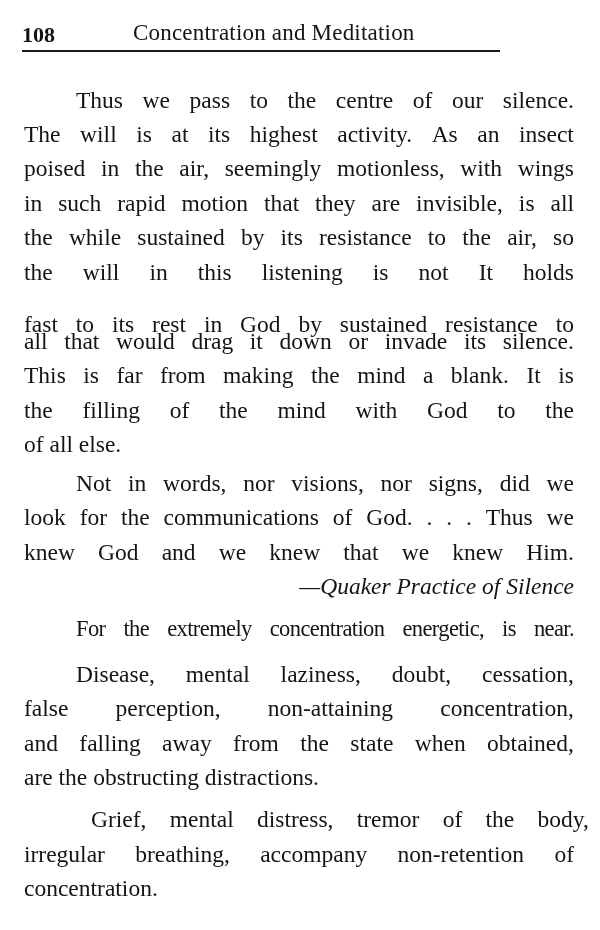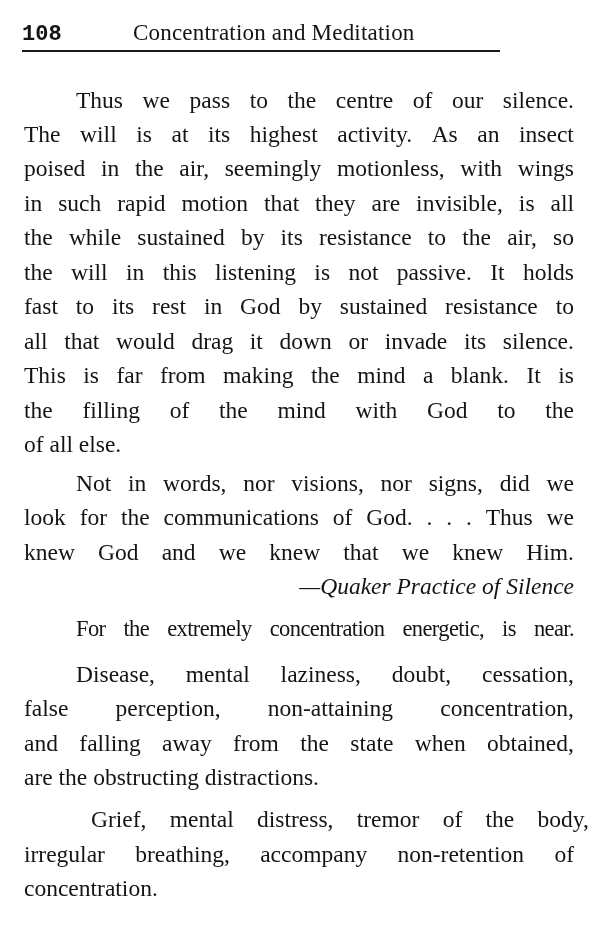--- a/index.html
+++ b/index.html
@@ -7,21 +7,21 @@
     width: 600px; height: 930px; background: #ffffff; color: #141414;
     font-family: "DejaVu Serif", "Liberation Serif", serif;
     position: relative; overflow: hidden;
   }
   .header {
     position: absolute; left: 22px; top: 20px; width: 478px;
     height: 28px;
   }
   .page-num {
     position: absolute; left: 0; top: 2px;
-    font-family: Liberation Mono, monospace; font-weight: bold; font-size: 22px;
+    font-family: Liberation Serif, serif; font-weight: bold; font-size: 22px;
   }
   .running-title {
     position: absolute; left: 111px; top: 0;
     font-family: "Liberation Serif", serif; font-size: 23px; letter-spacing: 0.2px;
   }
   .rule {
     position: absolute; left: 22px; top: 50px; width: 478px; height: 0;
     border-top: 2px solid #1a1a1a;
   }
   .body-text {
@@ -109,25 +109,24 @@
         <span class="w">so</span>
       </div>
     <div class="line" style="top:255px;">
         <span class="w">the</span>
         <span class="w">will</span>
         <span class="w">in</span>
         <span class="w">this</span>
         <span class="w">listening</span>
         <span class="w">is</span>
         <span class="w">not</span>
-        <span class="w">passive.</span>
         <span class="w">It</span>
         <span class="w">holds</span>
       </div>
-    <div class="line" style="top:289px;">
+    <div class="line" style="top:307px;">
         <span class="w">fast</span>
         <span class="w">to</span>
         <span class="w">its</span>
         <span class="w">rest</span>
         <span class="w">in</span>
         <span class="w">God</span>
         <span class="w">by</span>
         <span class="w">sustained</span>
         <span class="w">resistance</span>
         <span class="w">to</span>

